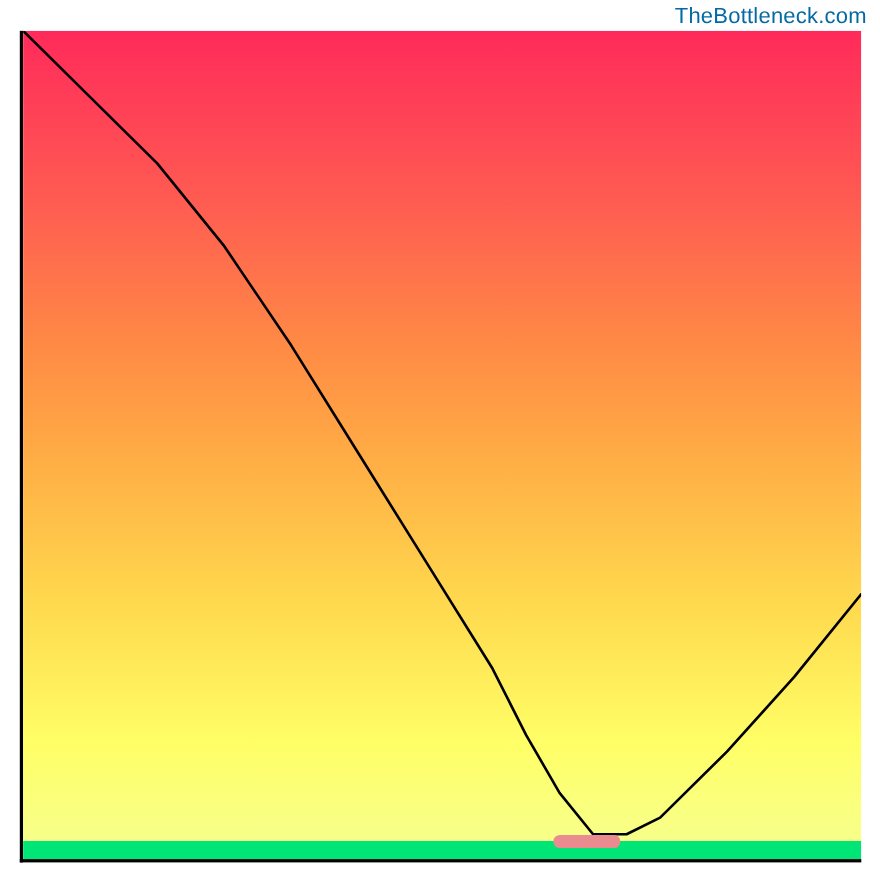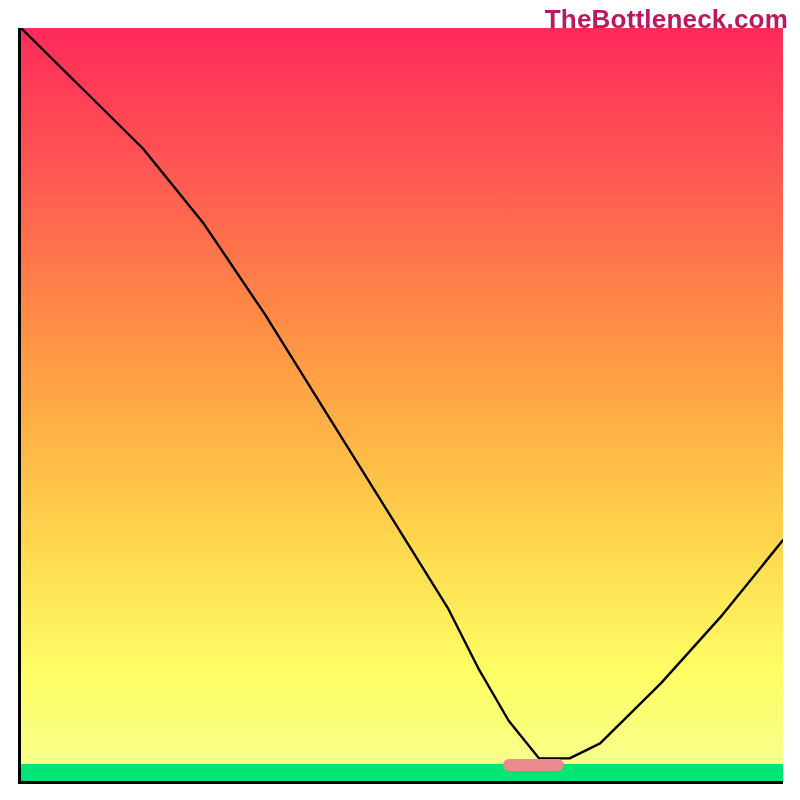--- a/index.html
+++ b/index.html
@@ -7,23 +7,23 @@
   .container {
     position: relative;
     width: 800px;
     height: 800px;
   }
   .watermark {
     position: absolute;
     top: 4px;
     right: 12px;
     font-family: Arial, Helvetica, sans-serif;
-    font-size: 26px;
-    font-weight: 700;
-    color: #be185d;
+    font-size: 20px;
+    font-weight: 400;
+    color: #0369a1;
     letter-spacing: 0.2px;
   }
   .plot-frame {
     position: absolute;
     left: 18px;
     top: 28px;
     width: 765px;
     height: 756px;
     border-left: 3px solid #000;
     border-bottom: 3px solid #000;

